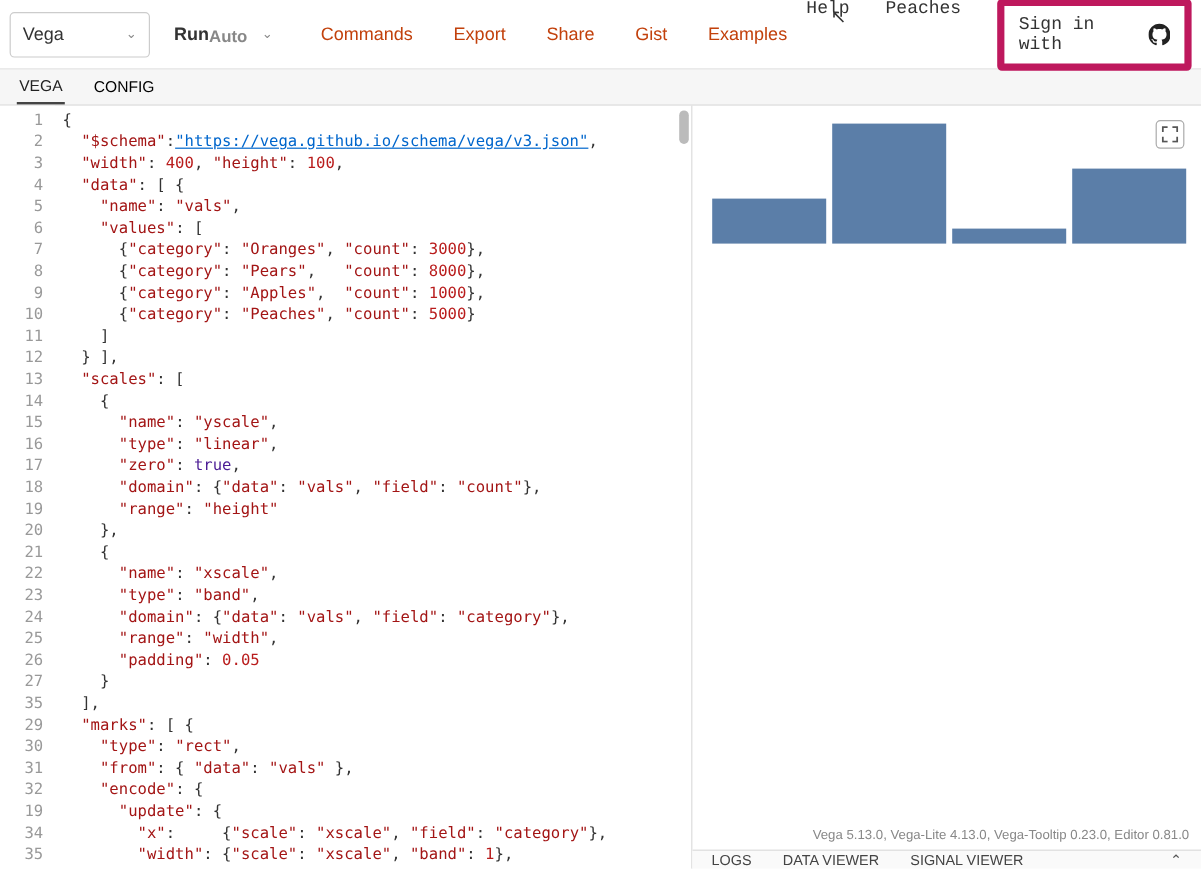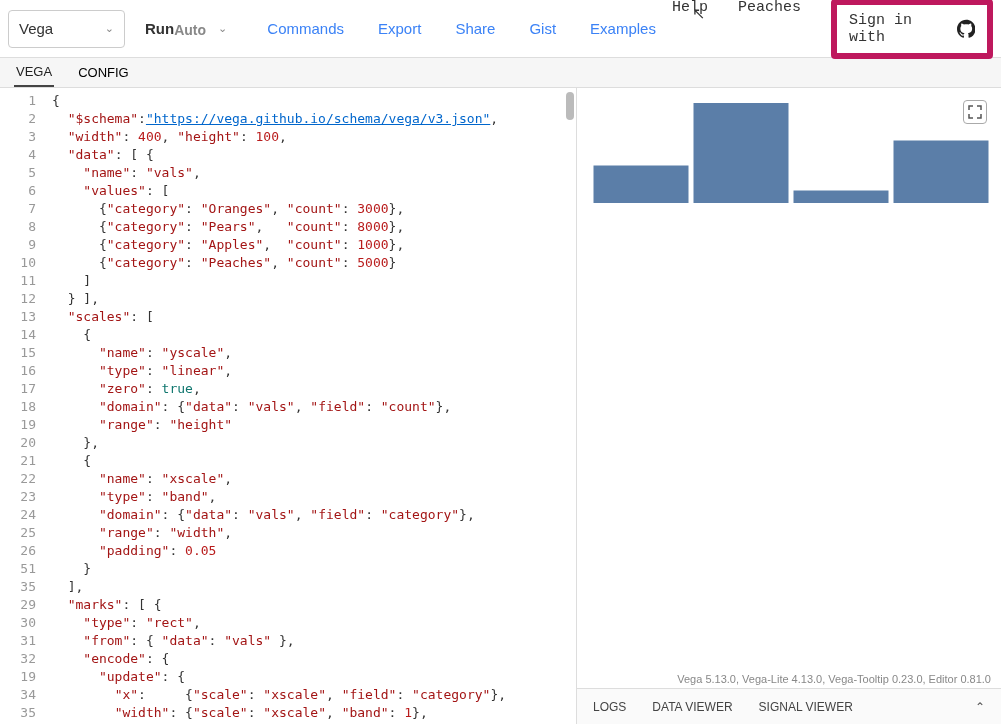--- a/index.html
+++ b/index.html
@@ -4,48 +4,48 @@
 <style>
 * { box-sizing: border-box; margin: 0; padding: 0; }
 body { font-family: -apple-system, BlinkMacSystemFont, "Segoe UI", Helvetica, Arial, sans-serif; font-size: 14px; color: #333; width: 1001px; height: 724px; overflow: hidden; }
 .toolbar { display: flex; align-items: center; height: 58px; border-bottom: 1px solid #ddd; padding: 0 8px; gap: 8px; }
 .mode-select { display: flex; align-items: center; justify-content: space-between; border: 1px solid #ccc; border-radius: 4px; padding: 6px 10px; width: 120px; height: 38px; font-size: 15px; cursor: pointer; }
 .chev { font-size: 11px; color: #888; }
 .run-btn { display: flex; align-items: center; gap: 12px; padding: 4px 12px; cursor: pointer; }
 .run-inner { display: flex; flex-direction: row; align-items: flex-start; font-weight: bold; }
 .run-label { font-size: 15px; }
 .run-auto { font-size: 14px; color: #888; margin-top: 2px; }
-.menu-items { display: flex; align-items: center; gap: 34px; margin-left: 20px; font-size: 15px; color: #3b82f6; }
+.menu-items { display: flex; align-items: center; gap: 34px; margin-left: 20px; font-size: 15px; color: #c2410c; }
 .menu-items span { cursor: pointer; }
 .spacer { flex: 1; }
 .right-menu { display: flex; align-items: flex-start; gap: 30px; font-size: 15px; font-family: Liberation Mono, monospace; }
 .right-menu span { cursor: pointer; }
 .signin { display: flex; align-items: center; gap: 8px; border: 6px solid #be185d; border-radius: 4px; padding: 7px 12px; cursor: pointer; font-size: 15px; }
 .gh-icon { width: 20px; height: 20px; }
 .tabs-row { display: flex; align-items: center; height: 30px; background: #f6f6f6; border-bottom: 1px solid #ddd; padding-left: 14px; gap: 22px; font-size: 13px; }
 .tab { padding: 6px 2px; color: #000000; cursor: pointer; }
 .tab.active { color: #222; border-bottom: 2px solid #444; font-weight: 500; }
 .main { display: flex; height: calc(724px - 58px - 30px); }
 .editor-pane { width: 577px; border-right: 1px solid #ddd; display: flex; position: relative; overflow: hidden; }
 .gutter { width: 46px; text-align: right; padding: 4px 10px 4px 0; color: #999; font-family: Menlo, Consolas, monospace; font-size: 13px; line-height: 18px; background: #fff; user-select: none; }
 .gutter div { height: 18px; }
 .code { flex: 1; padding: 4px 6px; font-family: Menlo, Consolas, monospace; font-size: 13px; line-height: 18px; white-space: pre; position: relative; }
 .code-line { height: 18px; }
 .s-key { color: #a31515; }
 .s-str { color: #a31515; }
 .s-num { color: #b91c1c; }
-.s-bool { color: #0f766e; }
+.s-bool { color: #4c1d95; }
 .s-url { color: #0066cc; text-decoration: underline; }
 .scroll-thumb { position: absolute; right: 2px; top: 4px; width: 8px; height: 28px; background: #bbb; border-radius: 4px; }
 .viz-pane { flex: 1; display: flex; flex-direction: column; position: relative; }
 .viz-body { flex: 1; position: relative; padding: 10px 0 0 14px; }
 .fullscreen-btn { position: absolute; top: 12px; right: 14px; width: 24px; height: 24px; border: 1px solid #aaa; border-radius: 4px; cursor: pointer; display: flex; align-items: center; justify-content: center; font-size: 14px; color: #555; }
 .chart-svg { display: block; }
-.version-text { position: absolute; bottom: 39px; right: 10px; font-size: 11px; color: #888; }
-.bottom-tabs { height: 36px; border-top: 1px solid #ddd; display: flex; align-items: center; gap: 26px; padding: 0 16px; font-size: 12px; color: #444; background: #fafafa; }
+.version-text { position: absolute; bottom: 22px; right: 10px; font-size: 11px; color: #888; }
+.bottom-tabs { height: 16px; border-top: 1px solid #ddd; display: flex; align-items: center; gap: 26px; padding: 0 16px; font-size: 12px; color: #444; background: #fafafa; }
 .bottom-tabs span { cursor: pointer; }
 .bottom-tabs .up { margin-left: auto; font-size: 12px; color: #555; }
 .cursor-arrow { position: fixed; top: 4px; left: 692px; font-size: 16px; pointer-events: none; }
 </style>
 </head>
 <body>
 
 <div class="toolbar">
   <div class="mode-select">
     <span>Vega</span>
@@ -105,21 +105,21 @@
         <div>17</div>
         <div>18</div>
         <div>19</div>
         <div>20</div>
         <div>21</div>
         <div>22</div>
         <div>23</div>
         <div>24</div>
         <div>25</div>
         <div>26</div>
-        <div>51</div>
+        <div>27</div>
         <div>35</div>
         <div>29</div>
         <div>30</div>
         <div>31</div>
         <div>32</div>
         <div>19</div>
         <div>34</div>
         <div>35</div>
       </div>
     <div class="code" id="code"><div class="code-line">{</div><div class="code-line">  <span class="s-key">"$schema"</span>:<span class="s-url">"https://vega.github.io/schema/vega/v3.json"</span>,</div><div class="code-line">  <span class="s-key">"width"</span>: <span class="s-num">400</span>, <span class="s-key">"height"</span>: <span class="s-num">100</span>,</div><div class="code-line">  <span class="s-key">"data"</span>: [ {</div><div class="code-line">    <span class="s-key">"name"</span>: <span class="s-str">"vals"</span>,</div><div class="code-line">    <span class="s-key">"values"</span>: [</div><div class="code-line">      {<span class="s-key">"category"</span>: <span class="s-str">"Oranges"</span>, <span class="s-key">"count"</span>: <span class="s-num">3000</span>},</div><div class="code-line">      {<span class="s-key">"category"</span>: <span class="s-str">"Pears"</span>,   <span class="s-key">"count"</span>: <span class="s-num">8000</span>},</div><div class="code-line">      {<span class="s-key">"category"</span>: <span class="s-str">"Apples"</span>,  <span class="s-key">"count"</span>: <span class="s-num">1000</span>},</div><div class="code-line">      {<span class="s-key">"category"</span>: <span class="s-str">"Peaches"</span>, <span class="s-key">"count"</span>: <span class="s-num">5000</span>}</div><div class="code-line">    ]</div><div class="code-line">  } ],</div><div class="code-line">  <span class="s-key">"scales"</span>: [</div><div class="code-line">    {</div><div class="code-line">      <span class="s-key">"name"</span>: <span class="s-str">"yscale"</span>,</div><div class="code-line">      <span class="s-key">"type"</span>: <span class="s-str">"linear"</span>,</div><div class="code-line">      <span class="s-key">"zero"</span>: <span class="s-bool">true</span>,</div><div class="code-line">      <span class="s-key">"domain"</span>: {<span class="s-key">"data"</span>: <span class="s-str">"vals"</span>, <span class="s-key">"field"</span>: <span class="s-str">"count"</span>},</div><div class="code-line">      <span class="s-key">"range"</span>: <span class="s-str">"height"</span></div><div class="code-line">    },</div><div class="code-line">    {</div><div class="code-line">      <span class="s-key">"name"</span>: <span class="s-str">"xscale"</span>,</div><div class="code-line">      <span class="s-key">"type"</span>: <span class="s-str">"band"</span>,</div><div class="code-line">      <span class="s-key">"domain"</span>: {<span class="s-key">"data"</span>: <span class="s-str">"vals"</span>, <span class="s-key">"field"</span>: <span class="s-str">"category"</span>},</div><div class="code-line">      <span class="s-key">"range"</span>: <span class="s-str">"width"</span>,</div><div class="code-line">      <span class="s-key">"padding"</span>: <span class="s-num">0.05</span></div><div class="code-line">    }</div><div class="code-line">  ],</div><div class="code-line">  <span class="s-key">"marks"</span>: [ {</div><div class="code-line">    <span class="s-key">"type"</span>: <span class="s-str">"rect"</span>,</div><div class="code-line">    <span class="s-key">"from"</span>: { <span class="s-key">"data"</span>: <span class="s-str">"vals"</span> },</div><div class="code-line">    <span class="s-key">"encode"</span>: {</div><div class="code-line">      <span class="s-key">"update"</span>: {</div><div class="code-line">        <span class="s-key">"x"</span>:     {<span class="s-key">"scale"</span>: <span class="s-str">"xscale"</span>, <span class="s-key">"field"</span>: <span class="s-str">"category"</span>},</div><div class="code-line">        <span class="s-key">"width"</span>: {<span class="s-key">"scale"</span>: <span class="s-str">"xscale"</span>, <span class="s-key">"band"</span>: <span class="s-num">1</span>},</div></div>

